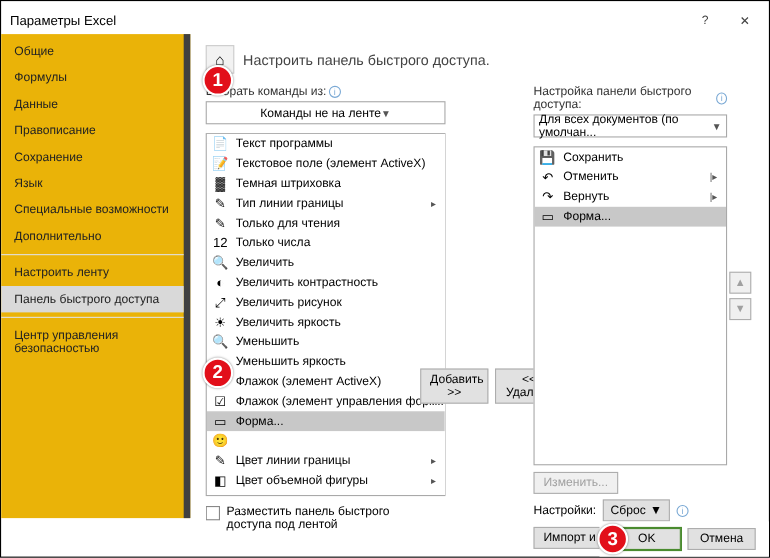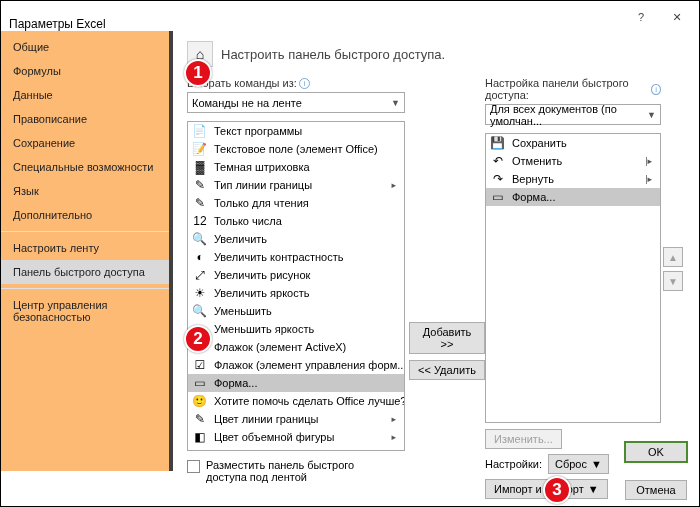--- a/index.html
+++ b/index.html
@@ -1,54 +1,54 @@
 <!DOCTYPE html>
 <html><head>
 <meta charset="utf-8">
 <style>
   * { box-sizing: border-box; margin: 0; padding: 0; font-family: "Segoe UI", Tahoma, sans-serif; font-size: 11px; }
   body { background: #fff; width: 700px; height: 507px; overflow: hidden; border: 1px solid #000; position: relative; }
-  .titlebar { height: 30px; display: flex; align-items: flex-end; padding: 6px 4px 0 8px; }
+  .titlebar { height: 30px; display: flex; align-items: center; padding: 6px 4px 0 8px; }
   .titlebar .title { flex: 1; font-size: 12px; }
   .titlebar .winbtn { width: 36px; height: 28px; display: flex; align-items: center; justify-content: center; color: #444; }
   .content { display: flex; height: 440px; }
-  .sidebar { width: 176px; border-right: 4px solid #404040; padding-top: 4px; background: #fdba74; }
+  .sidebar { width: 176px; border-right: 6px solid #404040; padding-top: 4px; background: #eab308; }
   .sidebar-item { padding: 6px 12px; cursor: pointer; color: #222; }
   .sidebar-item.sel { background: #d9d9d9; }
   .sidebar hr { border: none; border-top: 1px solid #e0e0e0; margin: 4px 0; }
   .main { flex: 1; padding: 10px 14px 0 14px; position: relative; }
   .main-header { display: flex; align-items: center; margin-bottom: 10px; }
   .main-header .hdr-icon { width: 26px; height: 26px; margin-right: 8px; background: #f2f2f2; border: 1px solid #ccc; display: flex; align-items: center; justify-content: center; font-size: 14px; }
   .main-header .hdr-title { font-size: 13px; color: #444; }
   .cols { display: flex; }
   .col-left { width: 222px; }
-  .col-mid { width: 76px; display: flex; flex-direction: column; justify-content: center; gap: 6px; padding-top: 120px; }
+  .col-mid { width: 76px; display: flex; flex-direction: row; align-items: center; justify-content: center; gap: 6px; padding-top: 120px; }
   .col-right { flex: 1; display: flex; }
   .col-right-inner { flex: 1; }
   .col-far { width: 24px; display: flex; flex-direction: column; align-items: center; gap: 4px; padding-top: 170px; }
   .label { margin-bottom: 3px; color: #333; display: flex; align-items: center; gap: 2px; }
   .info-icon { width: 11px; height: 11px; border: 1px solid #79a8d4; border-radius: 50%; display: inline-flex; align-items: center; justify-content: center; font-size: 8px; color: #79a8d4; text-decoration: none; }
-  .combo { width: 218px; height: 21px; border: 1px solid #a9a9a9; display: flex; align-items: center; padding: 0 4px; justify-content: space-between; margin-bottom: 8px; background: #fff; }
+  .combo { width: 218px; height: 21px; border: 1px solid #a9a9a9; display: flex; align-items: center; padding: 0 4px; justify-content: center; margin-bottom: 8px; background: #fff; }
   .combo .chev { font-size: 9px; color: #555; }
   .listbox { width: 218px; height: 330px; border: 1px solid #a9a9a9; overflow-y: scroll; background: #fff; }
   .listbox.small { height: 290px; }
   .li { display: flex; align-items: center; padding: 1px 4px; gap: 6px; white-space: nowrap; cursor: default; }
   .li.sel { background: #c8c8c8; }
   .li .ico { width: 16px; height: 16px; display: flex; align-items: center; justify-content: center; font-size: 12px; flex-shrink: 0; }
   .li .sub { margin-left: auto; font-size: 9px; color: #555; padding-right: 4px; }
   .btn { border: 1px solid #adadad; background: #e1e1e1; padding: 3px 8px; cursor: pointer; min-width: 62px; text-align: center; }
   .btn.disabled { color: #a0a0a0; background: #f0f0f0; cursor: default; }
   .btn.ok { border: 1px solid #4a8b2f; outline: 1px solid #4a8b2f; }
   .sq { width: 20px; height: 20px; border: 1px solid #adadad; background: #e1e1e1; display: flex; align-items: center; justify-content: center; font-size: 10px; cursor: pointer; }
   .sq.disabled { color: #a0a0a0; background: #f0f0f0; cursor: default; }
   .bottom-right { margin-top: 6px; }
   .bottom-right .row { display: flex; align-items: center; justify-content: flex-start; gap: 6px; margin-bottom: 5px; }
   .checkbox-row { display: flex; align-items: flex-start; gap: 6px; margin-top: 8px; }
   .checkbox-row .cb { width: 13px; height: 13px; border: 1px solid #888; background: #fff; margin-top: 1px; flex-shrink: 0; }
-  .footer { position: absolute; bottom: 0; right: 0; padding: 6px 12px; display: flex; gap: 18px; background: #fff; flex-direction: column; }
+  .footer { position: absolute; bottom: 0; right: 0; padding: 6px 12px; display: flex; gap: 6px; background: #fff; }
   .callout { position: absolute; width: 28px; height: 28px; background: #e20f1a; border-radius: 50%; color: #fff; font-weight: bold; font-size: 17px; display: flex; align-items: center; justify-content: center; z-index: 50; border: 2px solid #fff; box-shadow: 0 0 2px rgba(0,0,0,.5); }
   ::-webkit-scrollbar { width: 16px; }
   ::-webkit-scrollbar-track { background: #f0f0f0; }
   ::-webkit-scrollbar-thumb { background: #c1c1c1; }
   ::-webkit-scrollbar-button { background: #f0f0f0; height: 16px; }
 </style>
 </head>
 <body>
 
 <div class="titlebar">
@@ -57,22 +57,22 @@
   <div class="winbtn">✕</div>
 </div>
 
 <div class="content">
   <div class="sidebar" id="sidebar">
       <div class="sidebar-item">Общие</div>
       <div class="sidebar-item">Формулы</div>
       <div class="sidebar-item">Данные</div>
       <div class="sidebar-item">Правописание</div>
       <div class="sidebar-item">Сохранение</div>
+      <div class="sidebar-item">Язык</div>
       <div class="sidebar-item">Специальные возможности</div>
-      <div class="sidebar-item">Язык</div>
       <div class="sidebar-item">Дополнительно</div>
       <hr>
       <div class="sidebar-item">Настроить ленту</div>
       <div class="sidebar-item sel">Панель быстрого доступа</div>
       <hr>
       <div class="sidebar-item">Центр управления безопасностью</div>
     </div>
 
   <div class="main">
     <div class="main-header">
@@ -90,21 +90,21 @@
           <span>Команды не на ленте</span>
           <span class="chev">▼</span>
         </div>
         <div class="listbox" id="leftList">
             <div class="li">
               <span class="ico">📄</span>
               <span>Текст программы</span>
             </div>
             <div class="li">
               <span class="ico">📝</span>
-              <span>Текстовое поле (элемент Office)</span>
+              <span>Текстовое поле (элемент ActiveX)</span>
             </div>
             <div class="li">
               <span class="ico">▓</span>
               <span>Темная штриховка</span>
             </div>
             <div class="li">
               <span class="ico">✎</span>
               <span>Тип линии границы</span>
               <span class="sub">▸</span>
             </div>
@@ -147,21 +147,20 @@
             <div class="li">
               <span class="ico">☑</span>
               <span>Флажок (элемент управления форм...</span>
             </div>
             <div class="li sel">
               <span class="ico">▭</span>
               <span>Форма...</span>
             </div>
             <div class="li">
               <span class="ico">🙂</span>
-              <span>Хотите помочь сделать Office лучше?</span>
             </div>
             <div class="li">
               <span class="ico">✎</span>
               <span>Цвет линии границы</span>
               <span class="sub">▸</span>
             </div>
             <div class="li">
               <span class="ico">◧</span>
               <span>Цвет объемной фигуры</span>
               <span class="sub">▸</span>

